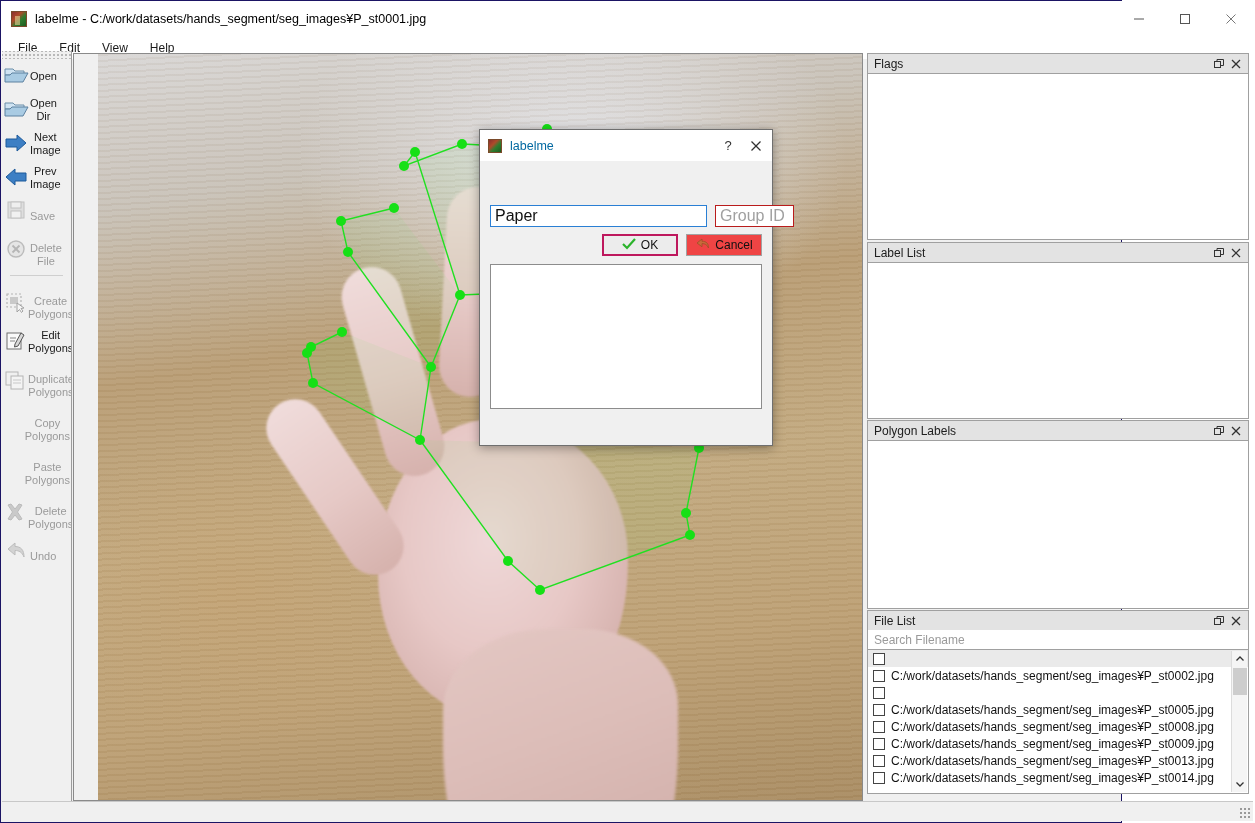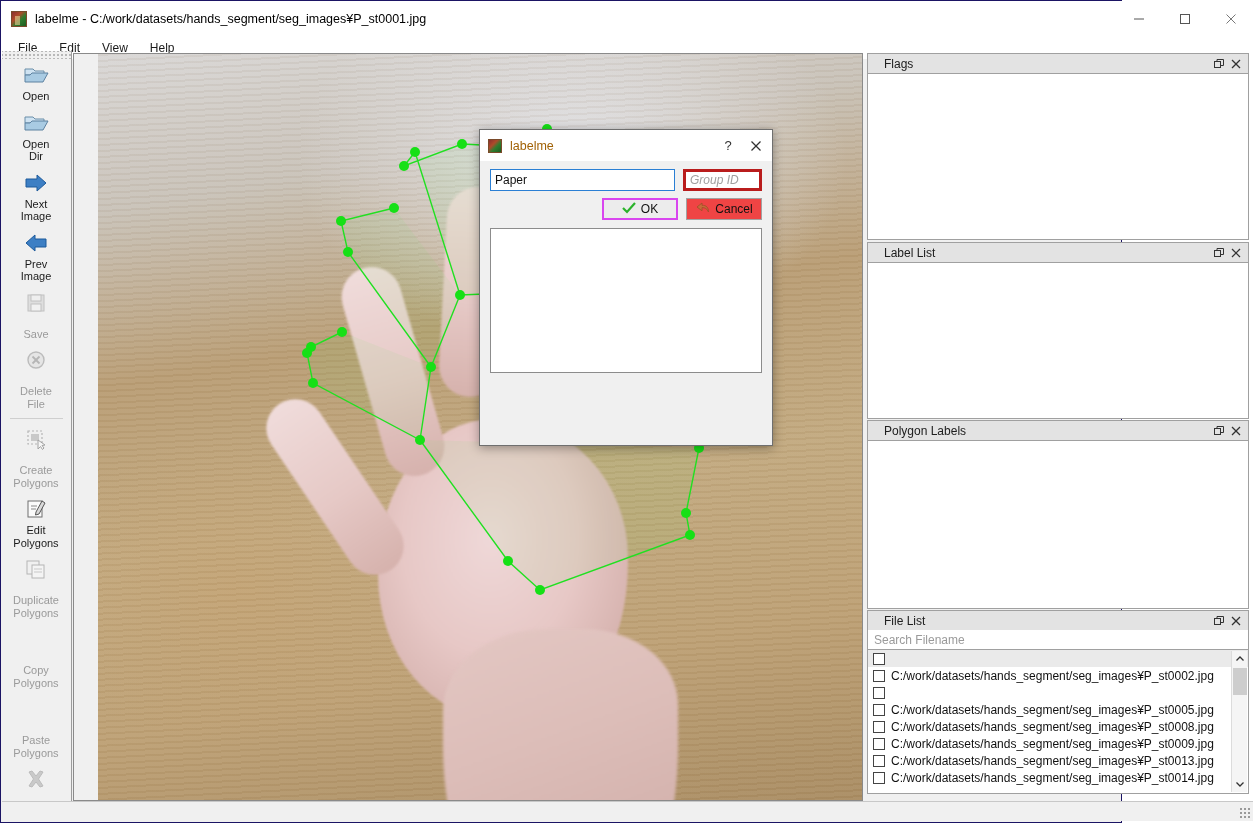--- a/index.html
+++ b/index.html
@@ -68,21 +68,21 @@
     overflow: hidden;
   }
   .tb-grip {
     height: 8px; width: 100%;
     background-image: radial-gradient(#b8b8b8 1px, transparent 1px);
     background-size: 4px 4px;
     background-position: 2px 2px;
   }
   .tool {
     width: 68px; padding: 3px 0 4px 0;
-    display: flex; flex-direction: column; align-items: center;
+    display: flex; flex-direction: row; align-items: center;
     box-sizing: border-box;
   }
   .tool .ico { width: 28px; height: 26px; display:flex; align-items:center; justify-content:center; }
   .tool .lbl {
     font-size: 11px; color: #1a1a1a; text-align: center; line-height: 12.5px;
     margin-top: 2px; white-space: pre-line;
   }
   .tool.disabled .lbl { color: #9a9a9a; margin-top: 12px; }
   .tool.disabled .ico { opacity: .45; filter: grayscale(1); }
   .tool-sep { height:1px; background:#cfcfcf; margin: 4px 8px; }
@@ -137,21 +137,21 @@
 
   
   .dock {
     position: absolute; left: 866px; top: 52px; width: 382px; height: 760px;
   }
   .panel { position: absolute; left: 0; width: 382px; }
   .panel-head {
     height: 20px; background: #e3e3e3;
     border: 1px solid #a0a0a0; border-bottom: none;
     display: flex; align-items: center; box-sizing: border-box;
-    padding: 0 4px 0 16px;
+    padding: 0 4px 0 6px;
   }
   .panel-title { font-size: 12px; color: #202020; flex: 1 1 auto; }
   .panel-btn { width: 17px; height: 17px; display:flex; align-items:center; justify-content:center; }
   .panel-body {
     background: #ffffff; border: 1px solid #a0a0a0; box-sizing: border-box;
   }
 
   
   .search-box {
     height: 20px; border: 1px solid #a0a0a0; border-top: none;
@@ -208,38 +208,38 @@
   }
   .dlg-title {
     height: 31px; background: #ffffff; display: flex; align-items: center;
     padding: 0 2px 0 8px; box-sizing: border-box;
   }
   .dlg-ico {
     width: 14px; height: 14px; margin-right: 8px;
     background: linear-gradient(135deg,#8a2f2f 0%, #b04a2a 35%, #2f7d2f 60%, #1f5c1f 100%);
     border: 1px solid #7a4a2a; box-sizing: border-box; flex:0 0 auto;
   }
-  .dlg-name { font-size: 12.5px; color: #a16207; flex: 1 1 auto; }
+  .dlg-name { font-size: 12.5px; color: #0369a1; flex: 1 1 auto; }
   .dlg-tbtn { width: 28px; height: 28px; display:flex; align-items:center; justify-content:center; font-size:13px; color:#333; }
   .dlg-body { padding: 8px 10px 10px 10px; }
   .row1 { display: flex; gap: 8px; }
   .txt {
-    height: 22px; box-sizing: border-box; font-size: 12px; padding: 0 4px;
-    font-family: "Liberation Sans", sans-serif; outline: none; background:#fff;
+    height: 22px; box-sizing: border-box; font-size: 16px; padding: 0 4px;
+    font-family: "Liberation Sans", sans-serif; outline: none; background:#fff;margin-top:36px;
   }
   .txt.label-in { flex: 1 1 auto; border: 1px solid #2a7fd4; color: #111; }
-  .txt.group-in { width: 79px; border: 3px solid #b91c1c; color: #111; font-style: italic; }
+  .txt.group-in { width: 79px; border: 1px solid #b91c1c; color: #111; }
   .txt::placeholder { color: #a0a0a0; }
   .row2 { display:flex; justify-content:flex-end; gap: 8px; margin-top: 7px; }
   .btn {
     height: 22px; min-width: 76px; box-sizing: border-box;
     display: flex; align-items: center; justify-content: center; gap: 5px;
     font-size: 12px; color: #111; background: #ef4444; border: 1px solid #a2a2a2;
   }
-  .btn.primary { border: 2px solid #d946ef; background: #ececec; }
+  .btn.primary { border: 2px solid #be185d; background: #ececec; }
   .dlg-listbox {
     margin-top: 8px; height: 145px; background: #fff; border: 1px solid #8c8c8c;
     box-sizing: border-box;
   }
   .dlg-desc {
     margin-top: 8px; height: 48px; background: #fff; border: 1px solid #8c8c8c;
     box-sizing: border-box; padding: 5px 6px; font-size: 12px; color: #9a9a9a;
   }
 </style>
 </head>

